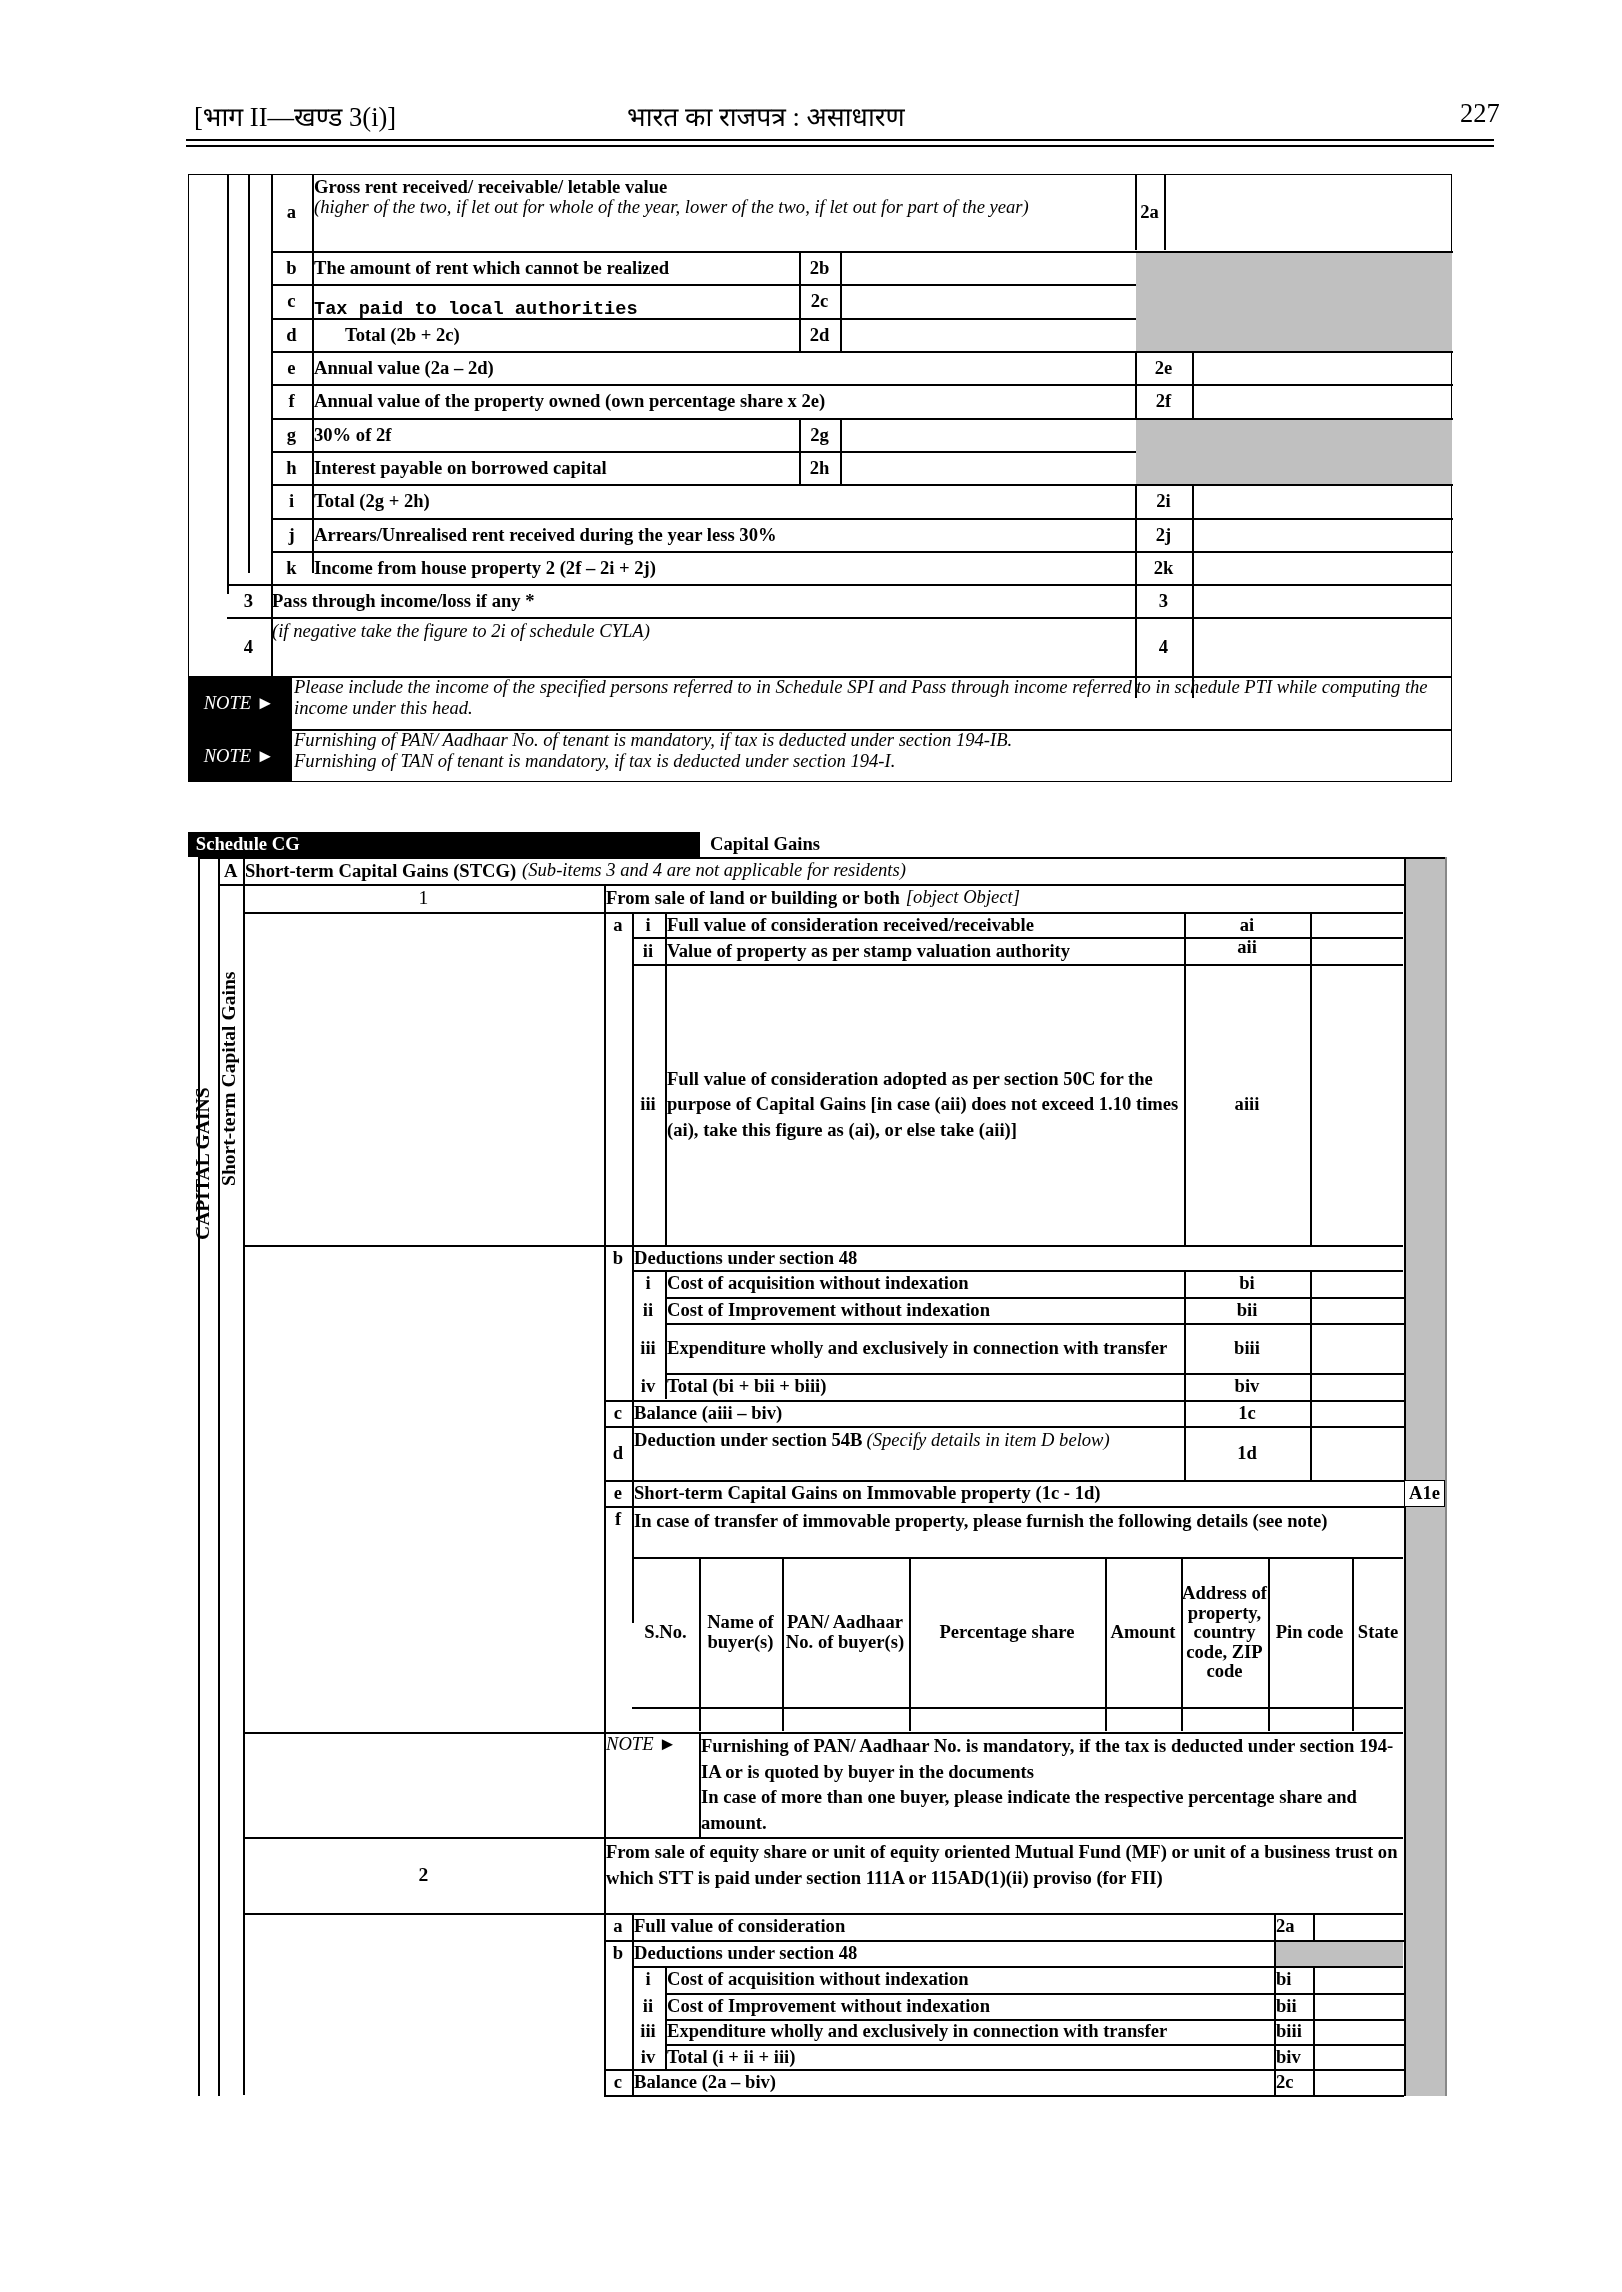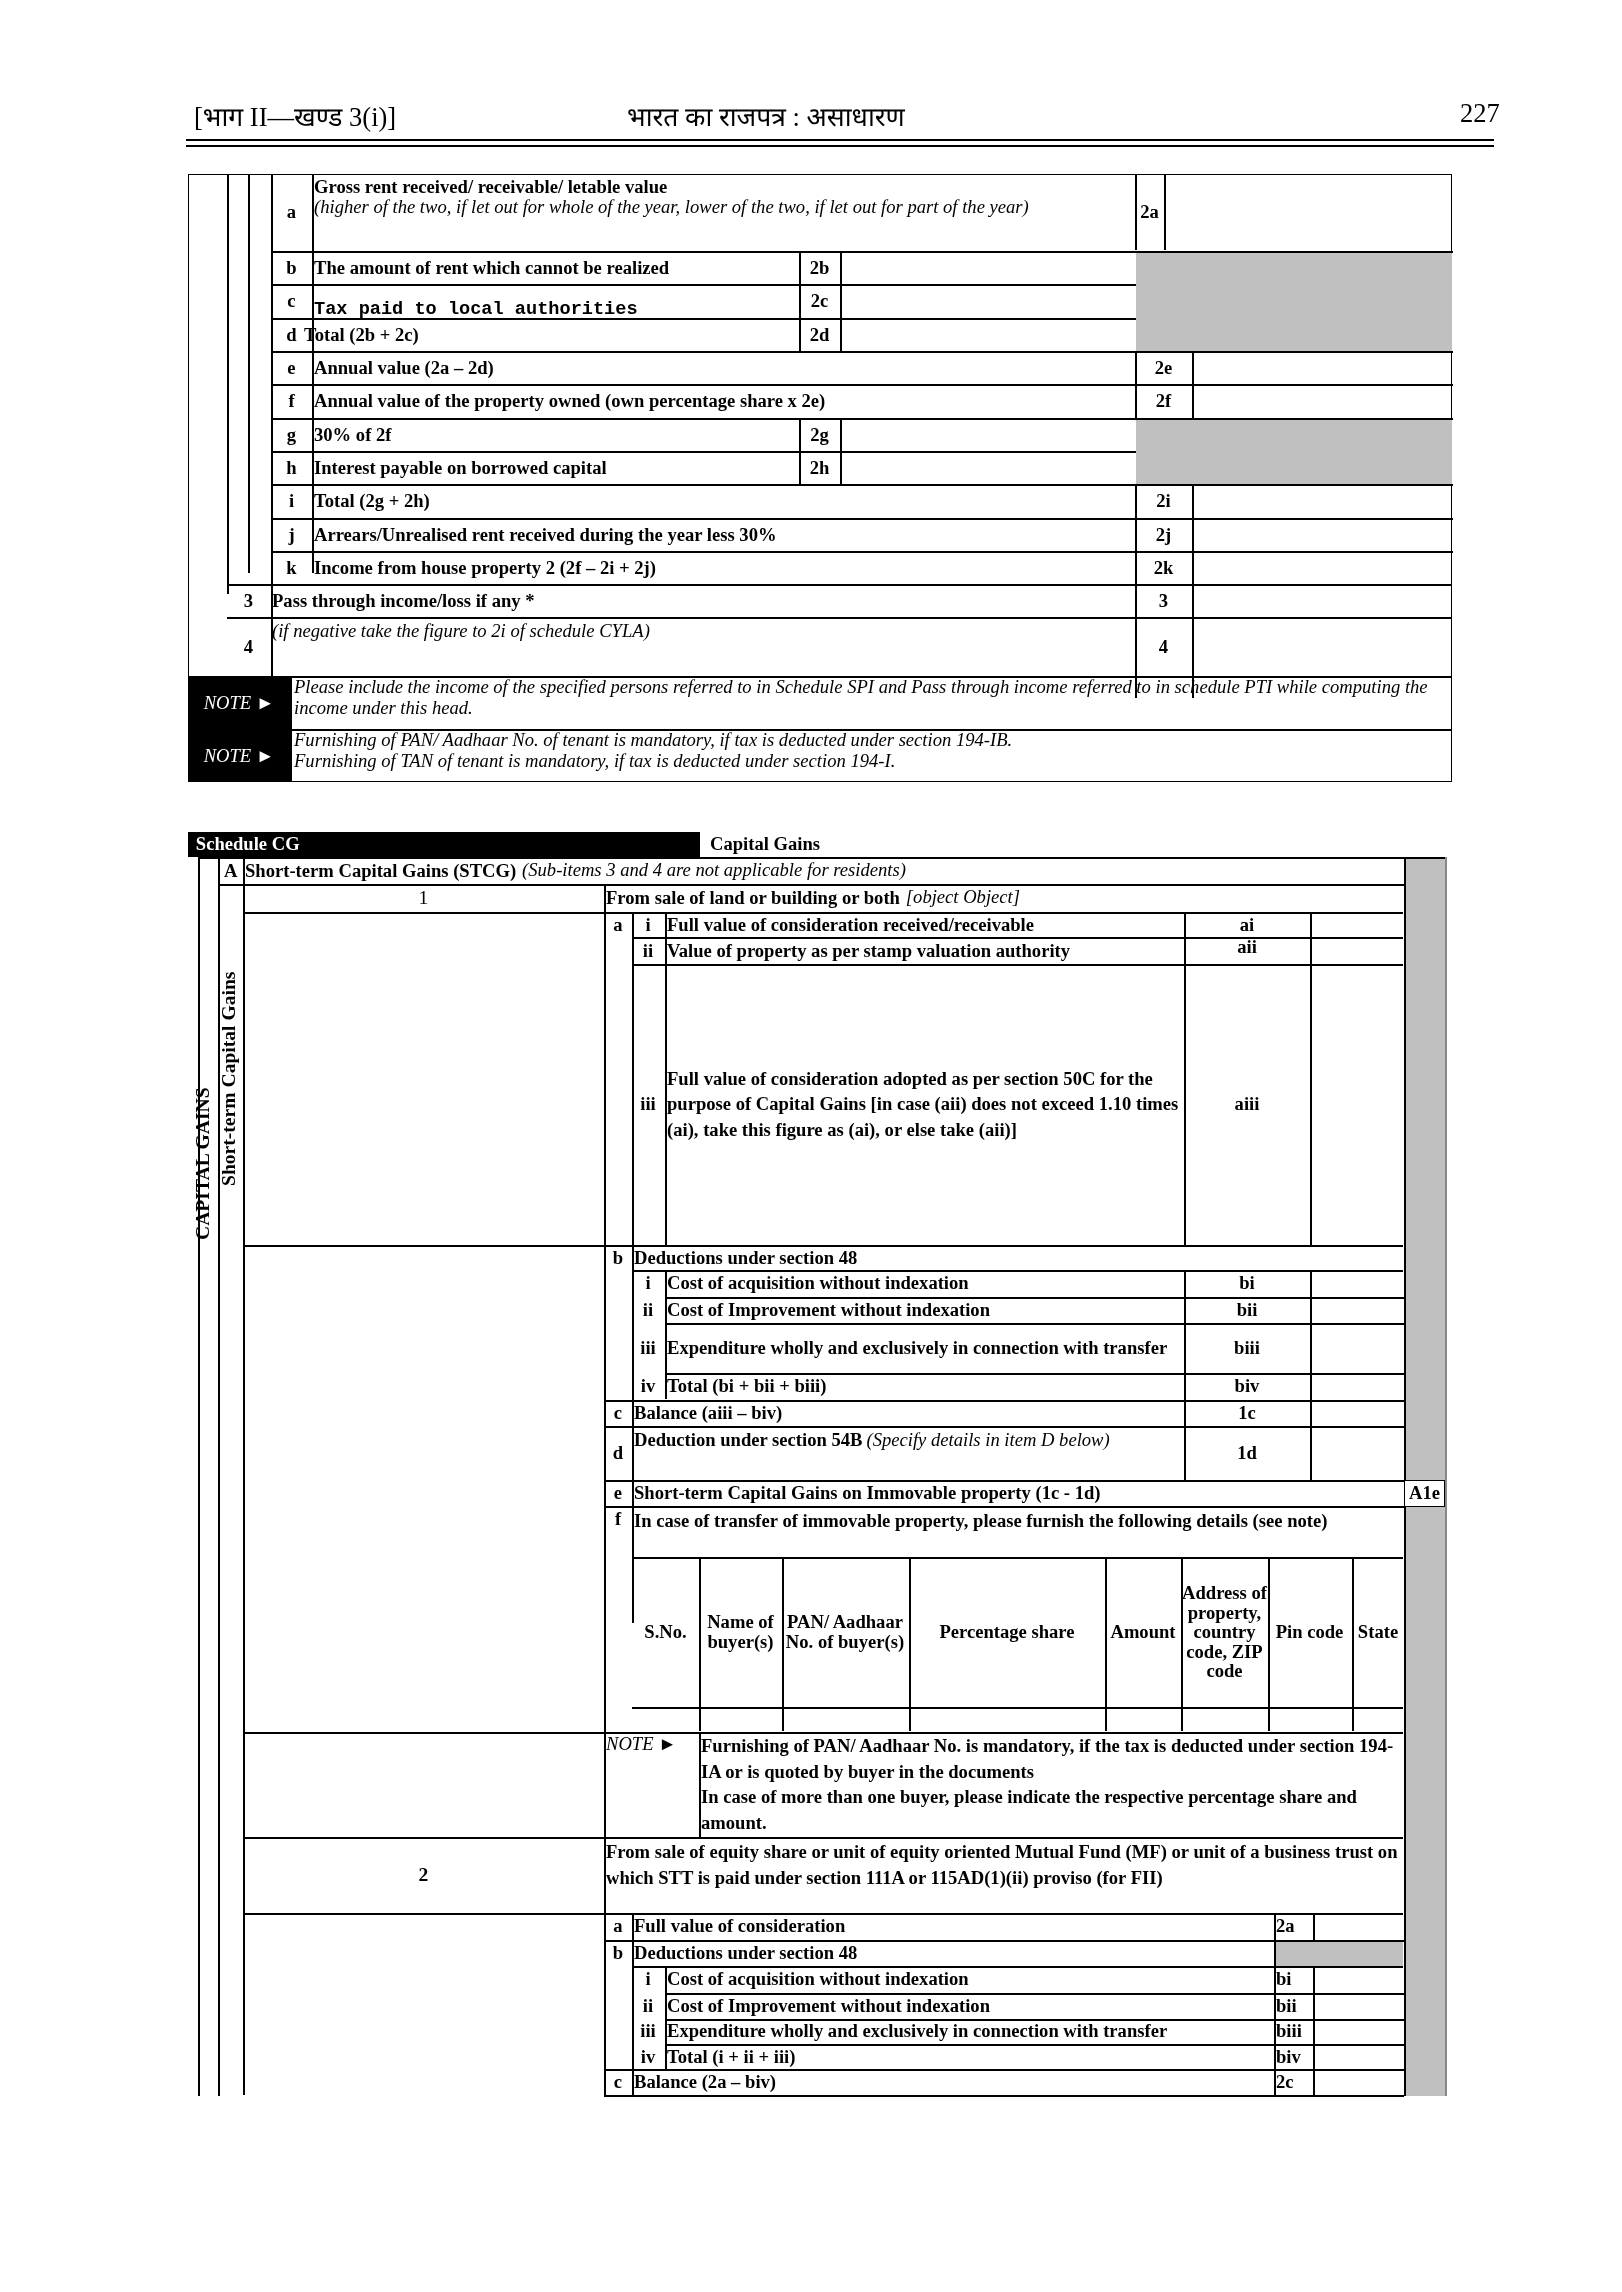--- a/index.html
+++ b/index.html
@@ -78,21 +78,21 @@
   <div class="cell t" style="left:314px;top:251px;width:484px;height:33px;">The amount of rent which cannot be realized</div>
   <div class="cell center t" style="left:799px;top:251px;width:41px;height:33px;">2b</div>
   <div class="abs" style="left:841px;top:252px;width:294px;height:31px;"></div>
 
   <div class="cell center t" style="left:271px;top:284px;width:41px;height:33px;">c</div>
   <div class="cell t" style="left:314px;top:284px;width:484px;height:51px;font-family:Liberation Mono, monospace;">Tax paid to local authorities</div>
   <div class="cell center t" style="left:799px;top:284px;width:41px;height:33px;">2c</div>
   <div class="abs" style="left:841px;top:285px;width:294px;height:31px;"></div>
 
   <div class="cell center t" style="left:271px;top:318px;width:41px;height:33px;">d</div>
-  <div class="cell t" style="left:304px;top:318px;width:484px;height:33px;">Total (2b + 2c)</div>
+  <div class="cell t" style="left:314px;top:318px;width:484px;height:33px;padding-left:31px;">Total (2b + 2c)</div>
   <div class="cell center t" style="left:799px;top:318px;width:41px;height:33px;">2d</div>
   <div class="abs" style="left:841px;top:319px;width:294px;height:31px;"></div>
 
   <div class="cell center t" style="left:271px;top:351px;width:41px;height:33px;">e</div>
   <div class="cell t" style="left:314px;top:351px;width:819px;height:33px;text-align:right;">Annual value (2a – 2d)</div>
   <div class="cell center t" style="left:1135px;top:351px;width:57px;height:33px;">2e</div>
   <div class="abs" style="left:1194px;top:352px;width:257px;height:31px;"></div>
 
   <div class="cell center t" style="left:271px;top:384px;width:41px;height:33px;">f</div>
   <div class="cell t" style="left:314px;top:384px;width:819px;height:33px;">Annual value of the property owned (own percentage share x 2e)</div>

